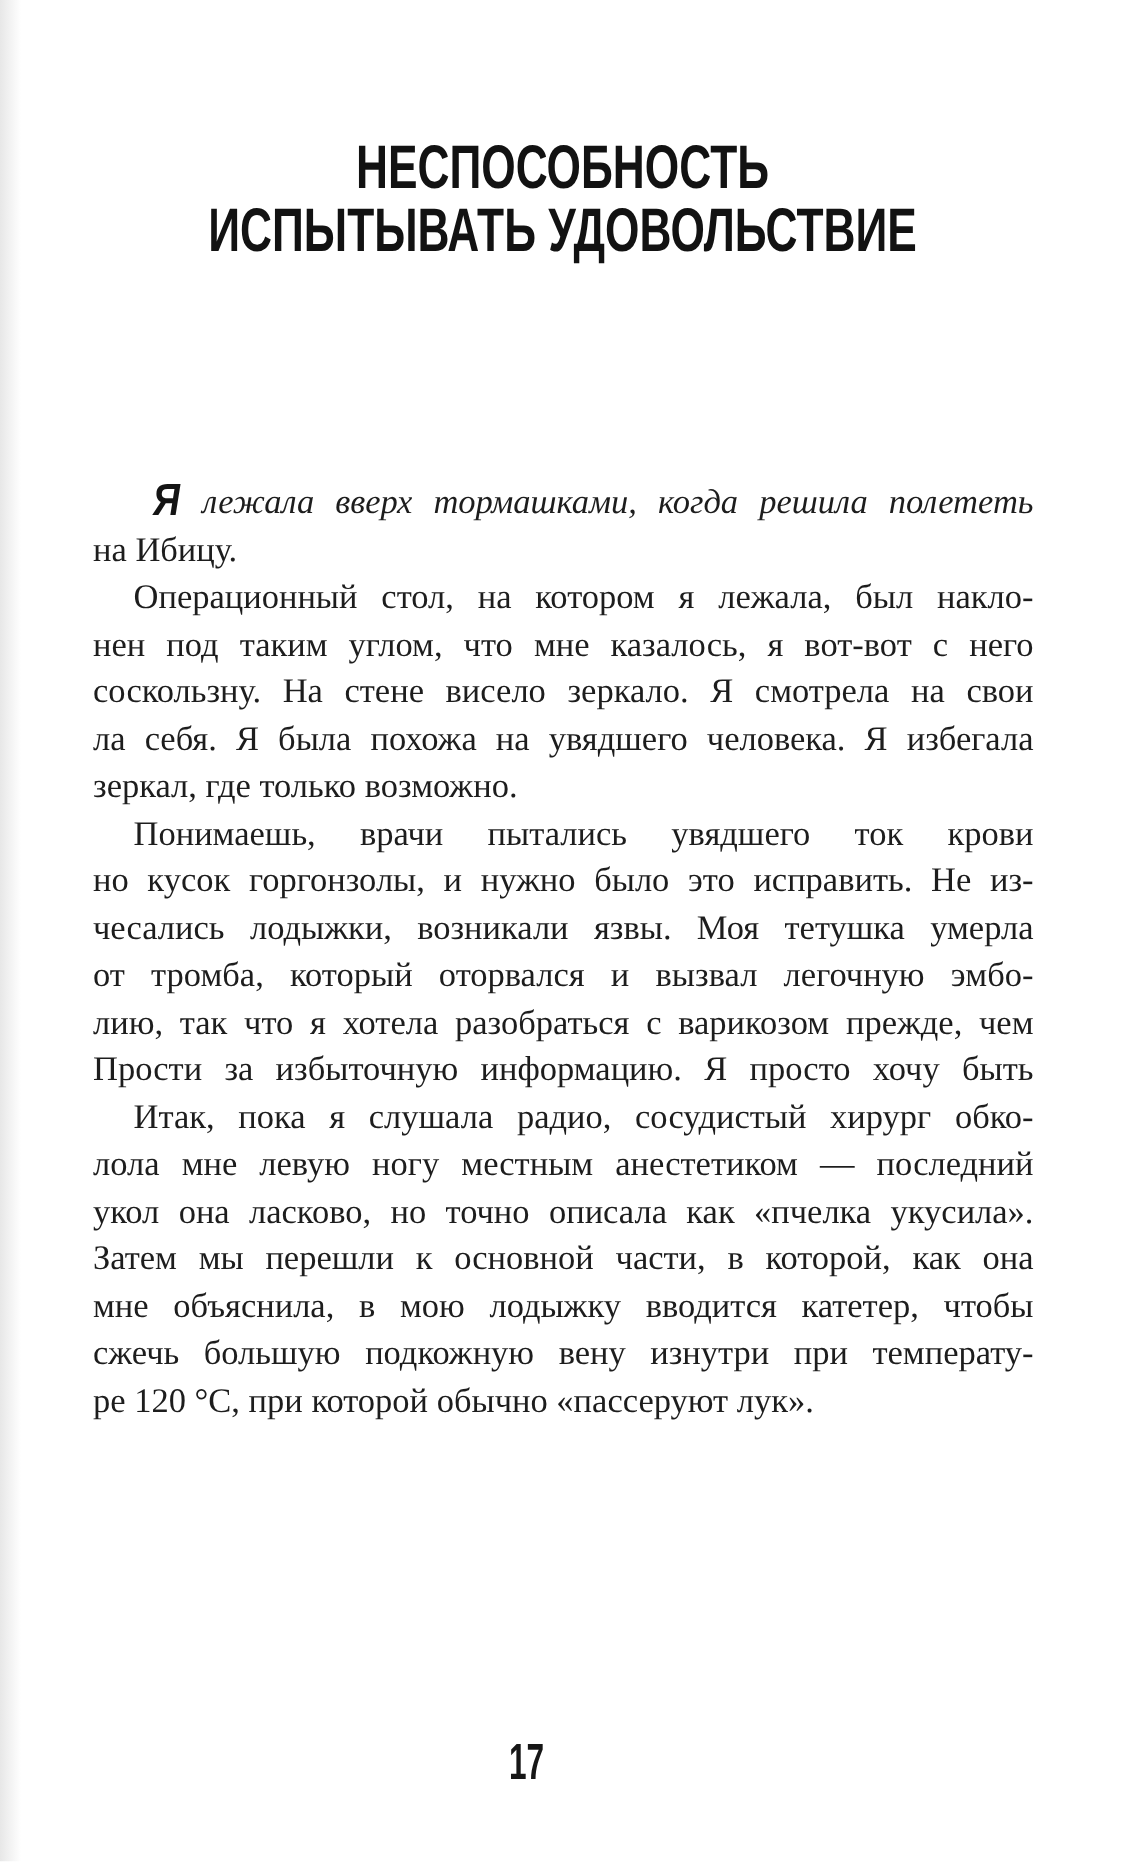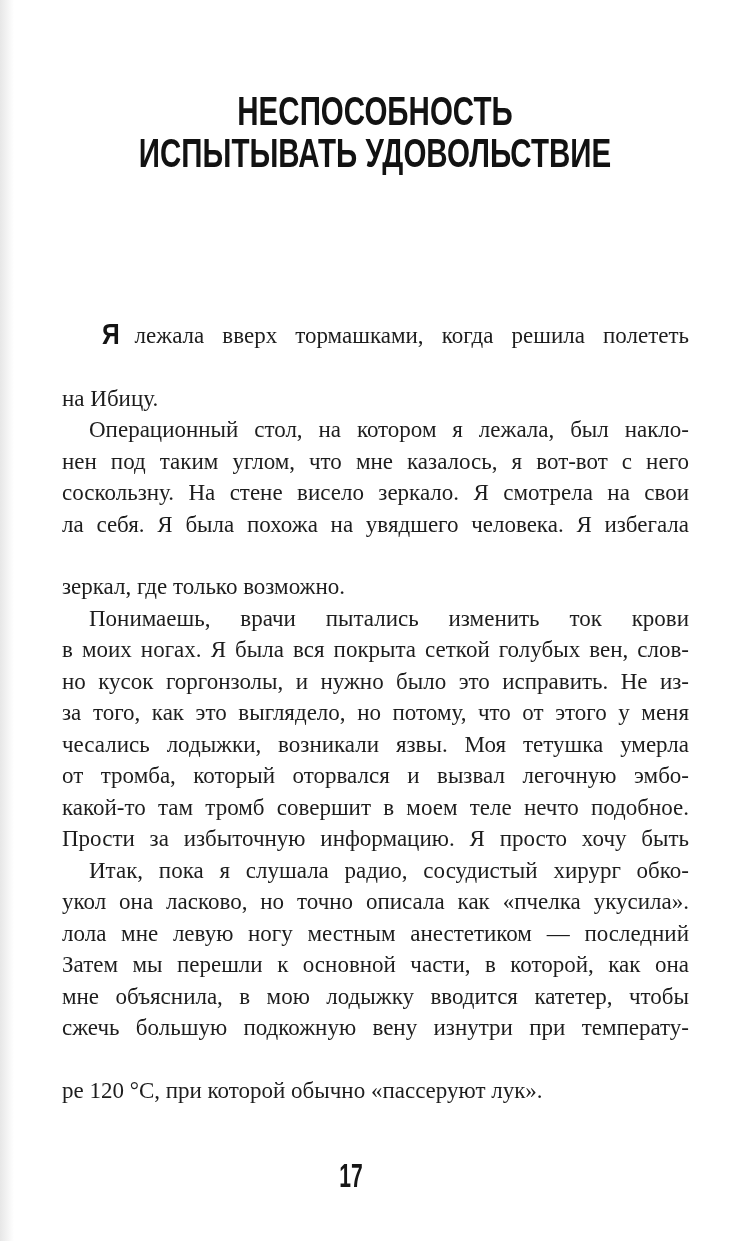--- a/index.html
+++ b/index.html
@@ -33,23 +33,23 @@
   .body-text {
     position: absolute;
     top: 318px; left: 62px; width: 627px;
     font-size: 23px;
     line-height: 31.5px;
   }
   .line {
     text-align: justify;
     text-align-last: justify;
   }
-  .line.last { text-align-last: left; margin-top: 31px; }
+  .line.last { text-align-last: left; }
   .line.indent { text-indent: 27px; }
-  .line.dropline { text-indent: 22px; }
+  .line.dropline { text-indent: 22px; font-style: italic; }
   .dropcap {
     display: inline-block;
     font-family: "Liberation Sans", sans-serif;
     font-weight: 700;
     font-size: 30px;
     line-height: 1;
     color: #141414;
     transform: scaleX(0.82);
     transform-origin: 0 100%;
     margin-right: 7px;
@@ -86,33 +86,31 @@
         <div class="line last">на Ибицу.</div>
       </div>
       <div class="paragraph">
         <div class="line indent">Операционный стол, на котором я лежала, был накло-</div>
         <div class="line">нен под таким углом, что мне казалось, я вот-вот с него</div>
         <div class="line">соскользну. На стене висело зеркало. Я смотрела на свои</div>
         <div class="line">ла себя. Я была похожа на увядшего человека. Я избегала</div>
         <div class="line last">зеркал, где только возможно.</div>
       </div>
       <div class="paragraph">
-        <div class="line indent">Понимаешь, врачи пытались изменить ток крови</div>
-        <div class="line">в моих ногах. Я была вся покрыта сеткой голубых вен, слов-</div>
+        <div class="line indent">Понимаешь, врачи пытались увядшего ток крови</div>
         <div class="line">но кусок горгонзолы, и нужно было это исправить. Не из-</div>
-        <div class="line">за того, как это выглядело, но потому, что от этого у меня</div>
         <div class="line">чесались лодыжки, возникали язвы. Моя тетушка умерла</div>
         <div class="line">от тромба, который оторвался и вызвал легочную эмбо-</div>
-        <div class="line">какой-то там тромб совершит в моем теле нечто подобное.</div>
+        <div class="line">лию, так что я хотела разобраться с варикозом прежде, чем</div>
         <div class="line">Прости за избыточную информацию. Я просто хочу быть</div>
       </div>
       <div class="paragraph">
         <div class="line indent">Итак, пока я слушала радио, сосудистый хирург обко-</div>
+        <div class="line">лола мне левую ногу местным анестетиком — последний</div>
         <div class="line">укол она ласково, но точно описала как «пчелка укусила».</div>
-        <div class="line">лола мне левую ногу местным анестетиком — последний</div>
         <div class="line">Затем мы перешли к основной части, в которой, как она</div>
         <div class="line">мне объяснила, в мою лодыжку вводится катетер, чтобы</div>
         <div class="line">сжечь большую подкожную вену изнутри при температу-</div>
         <div class="line last">ре 120 °C, при которой обычно «пассеруют лук».</div>
       </div>
     </section>
 
   <footer class="page-number">17</footer>
 </main>
 

